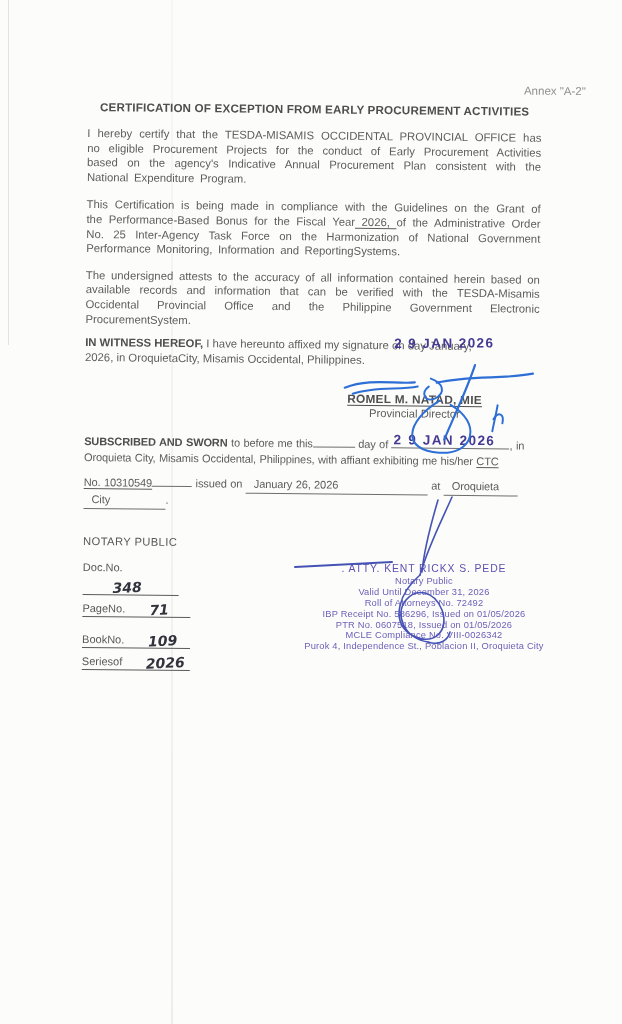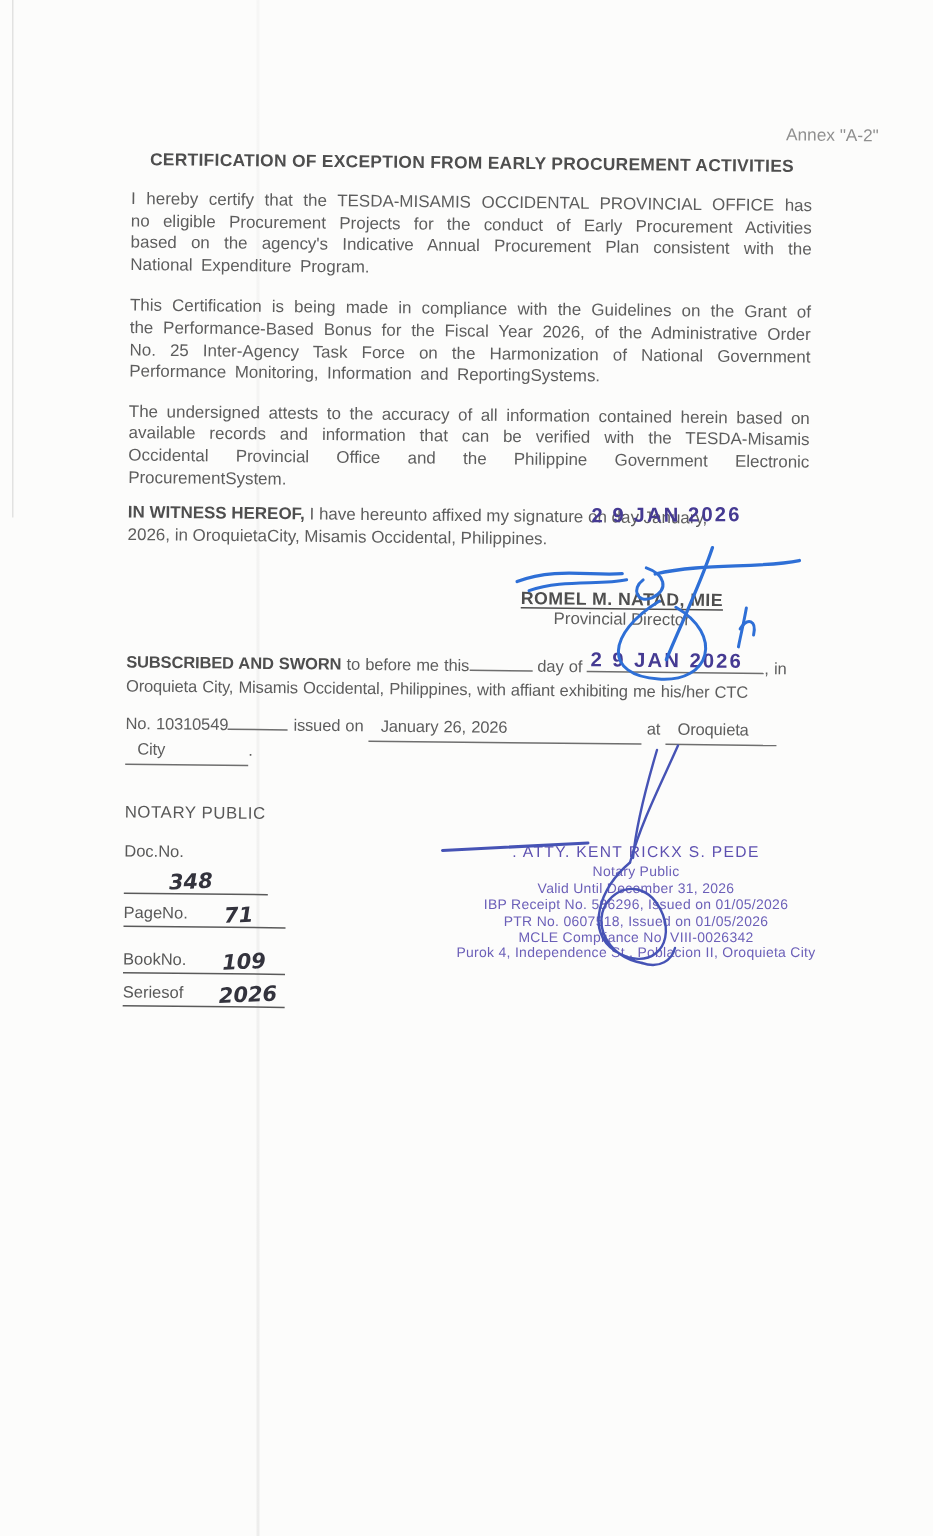--- a/index.html
+++ b/index.html
@@ -19,21 +19,21 @@
 
   .annex { position:absolute; top:4px; right:-44px; font-size:11.5px; color:#8f8f8f; }
 
   .title { margin-top:24px; text-align:center; font-weight:bold; font-size:11.6px;
            letter-spacing:.2px; color:#4e4e4e; white-space:nowrap; }
 
   p.body-par { margin:13px 0 0; font-size:11.3px; line-height:14.6px;
                text-align:justify; word-spacing:2.5px; }
   p.m12 { margin-top:12px; }
   .b { font-weight:bold; color:#4e4e4e; }
-  .u { text-underline-offset:2px; }
+  .u { text-decoration:underline; text-underline-offset:2px; }
 
   .p4 { margin-top:9px; font-size:11.3px; line-height:15px; }
   .jline { white-space:nowrap; }
 
   .blank { display:inline-block; border-bottom:1px solid #6e6e6e; height:10px; }
   .w42{width:42px;} .w40{width:40px;} .w118{width:118px;}
   .blank-text { display:inline-block; border-bottom:1px solid #6e6e6e; padding:0 4px 0 8px; }
   .w178{min-width:170px;} .w70{min-width:62px;margin-top:10px;} .w78{min-width:70px;}
 
   .stamp { font-weight:bold; color:var(--stamp_ink, #453a92); font-size:13.5px;
@@ -75,20 +75,21 @@
 <body>
 
 <div class="page">
   <div class="edge-shadow"></div>
   <div class="crease"></div>
 
   <div class="nstamp">
     <div class="ns-head">. ATTY. KENT RICKX S. PEDE</div>
     <div>Notary Public</div>
     <div>Valid Until December 31, 2026</div>
+    <div>Roll of Attorneys No. 72492</div>
     <div>IBP Receipt No. 586296, Issued on 01/05/2026</div>
     <div>PTR No. 0607518, Issued on 01/05/2026</div>
     <div>MCLE Compliance No. VIII-0026342</div>
     <div>Purok 4, Independence St., Poblacion II, Oroquieta City</div>
   </div>
 
   <svg class="ink-svg" style="left:280px; top:492px; width:260px; height:178px;" viewBox="0 0 260 178">
     <path d="M 15,75 L 112,70" style="stroke:var(--notary_sig_ink,#4653b5)" stroke-width="2"></path>
     <path d="M 172,5 C 160,32 148,55 140,83" style="stroke:var(--notary_sig_ink,#4653b5)" stroke-width="1.6"></path>
     <path d="M 158,8 C 150,35 144,58 142,80" style="stroke:var(--notary_sig_ink,#4653b5)" stroke-width="1.6"></path>

